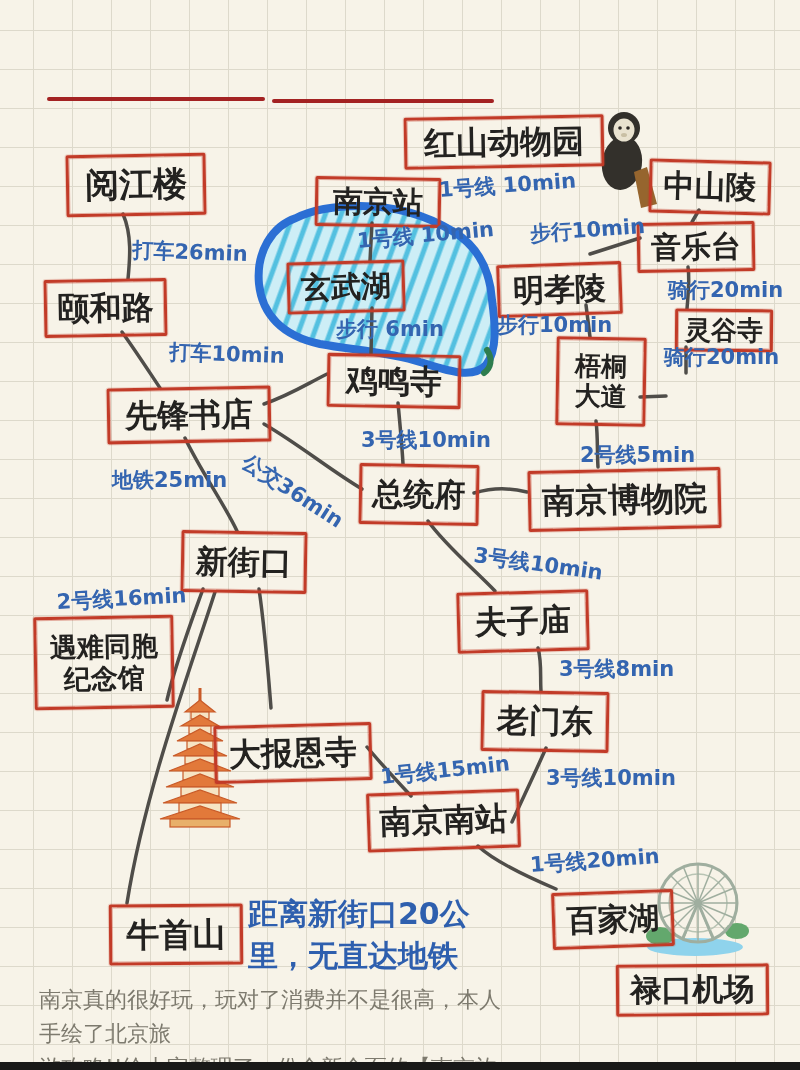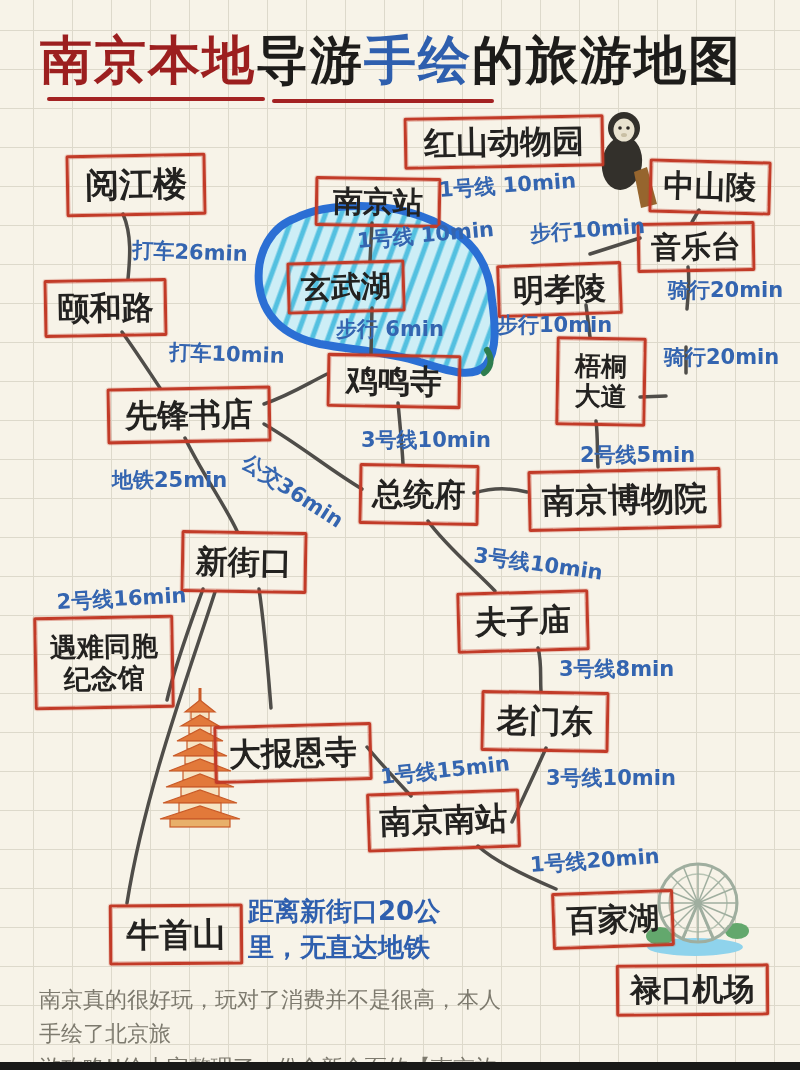--- a/index.html
+++ b/index.html
@@ -71,33 +71,32 @@
   #r12{left:112px;top:466px;}
   #r13{left:476px;top:541px;transform:rotate(8deg);}
   #r14{left:56px; top:588px;transform:rotate(-3deg);}
   #r15{left:268px;top:616px;}
   #r16{left:559px;top:655px;}
   #r17{left:379px;top:763px;transform:rotate(-6deg);}
   #r18{left:546px;top:764px;}
   #r19{left:529px;top:851px;transform:rotate(-4deg);}
   
   .note{position:absolute;color:#2e5fae;font-weight:700;white-space:pre-line;}
-  #note-niushoushan{left:248px;top:893px;font-size:26px;line-height:1.4;}
+  #note-niushoushan{left:248px;top:893px;font-size:30px;line-height:1.4;}
   #note-airport{left:585px;top:1064px;font-size:25px;}
   
   .caption{position:absolute;left:18px;top:983px;width:478px;color:#7d7a6e;
            font-size:22px;line-height:1.55;white-space:pre-line;margin-left:21px;}
   .bottom-bar{position:absolute;left:0;top:1062px;width:800px;height:8px;background:#191918;}
 </style>
 </head>
 <body>
 
 <div class="canvas">
 
-  <div class="title"><span class="t-red">南京本地</span><span class="t-black">导游</span><span class="t-blue">手绘</span><span class="t-black">的旅游地图</span></div>
   <div class="underline" id="ul1"></div>
   <div class="underline" id="ul2"></div>
 
   <svg class="art" width="800" height="1070" viewBox="0 0 800 1070">
     <defs>
       <pattern id="hatch" width="15" height="15" patternUnits="userSpaceOnUse" patternTransform="rotate(20)">
         <rect width="15" height="15" fill="#cdeef6"></rect>
         <line x1="4" y1="0" x2="4" y2="15" stroke="#53c0e0" stroke-width="5"></line>
       </pattern>
     </defs>
@@ -189,20 +188,21 @@
     </g>
   </svg>
 
   <div class="loc" id="loc-yuejianglou">阅江楼</div>
   <div class="loc" id="loc-nanjing-station">南京站</div>
   <div class="loc" id="loc-hongshan-zoo">红山动物园</div>
   <div class="loc" id="loc-zhongshanling">中山陵</div>
   <div class="loc" id="loc-yinyuetai">音乐台</div>
   <div class="loc" id="loc-xuanwuhu">玄武湖</div>
   <div class="loc" id="loc-mingxiaoling">明孝陵</div>
+  <div class="loc" id="loc-linggusi">灵谷寺</div>
   <div class="loc" id="loc-wutong-avenue">梧桐
 大道</div>
   <div class="loc" id="loc-yihe-road">颐和路</div>
   <div class="loc" id="loc-jimingsi">鸡鸣寺</div>
   <div class="loc" id="loc-xianfeng">先锋书店</div>
   <div class="loc" id="loc-zongtongfu">总统府</div>
   <div class="loc" id="loc-nanjing-museum">南京博物院</div>
   <div class="loc" id="loc-xinjiekou">新街口</div>
   <div class="loc" id="loc-memorial-hall">遇难同胞
 纪念馆</div>

